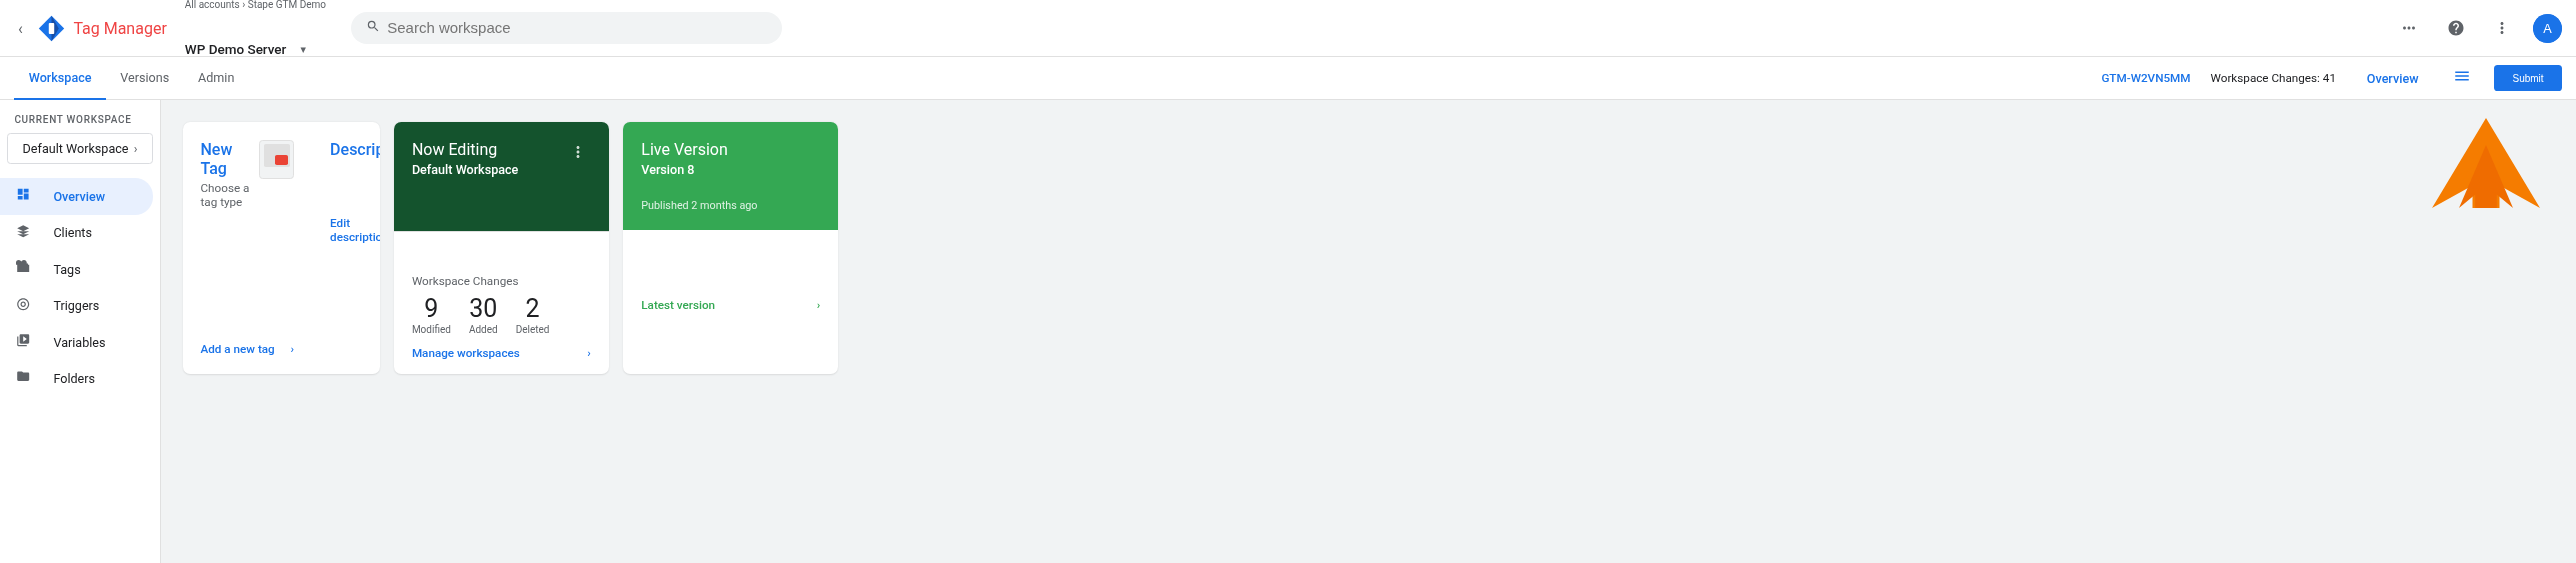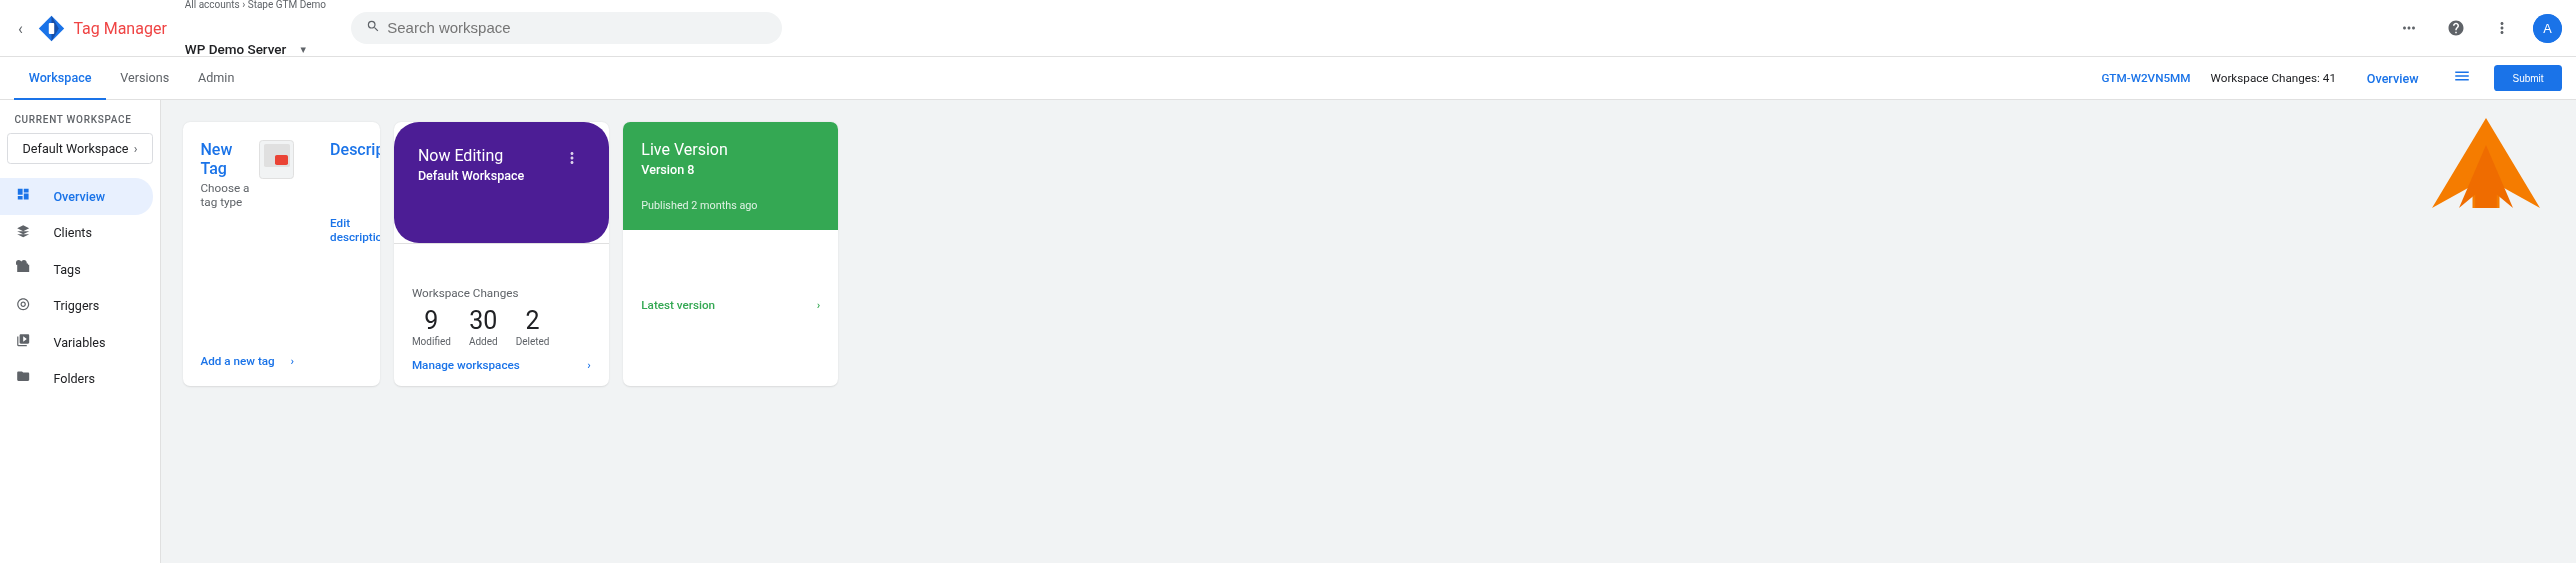--- a/index.html
+++ b/index.html
@@ -317,27 +317,26 @@
       cursor: pointer;
       font-weight: 500;
     }
 
     .card-description {
       padding: 18px;
     }
 
     
     .card-now-editing {
-      background: #4c1d95;
+      background: #14532d;
       color: #fff;
-      padding: 24px;
+      padding: 18px;
       display: flex;
       flex-direction: column;
       min-height: 108px;
-      border-radius: 25px;
     }
     .card-now-editing-header {
       display: flex;
       align-items: flex-start;
       justify-content: space-between;
     }
     .editing-title {
       font-size: 16px;
       font-weight: 400;
       margin-bottom: 3.6px;

